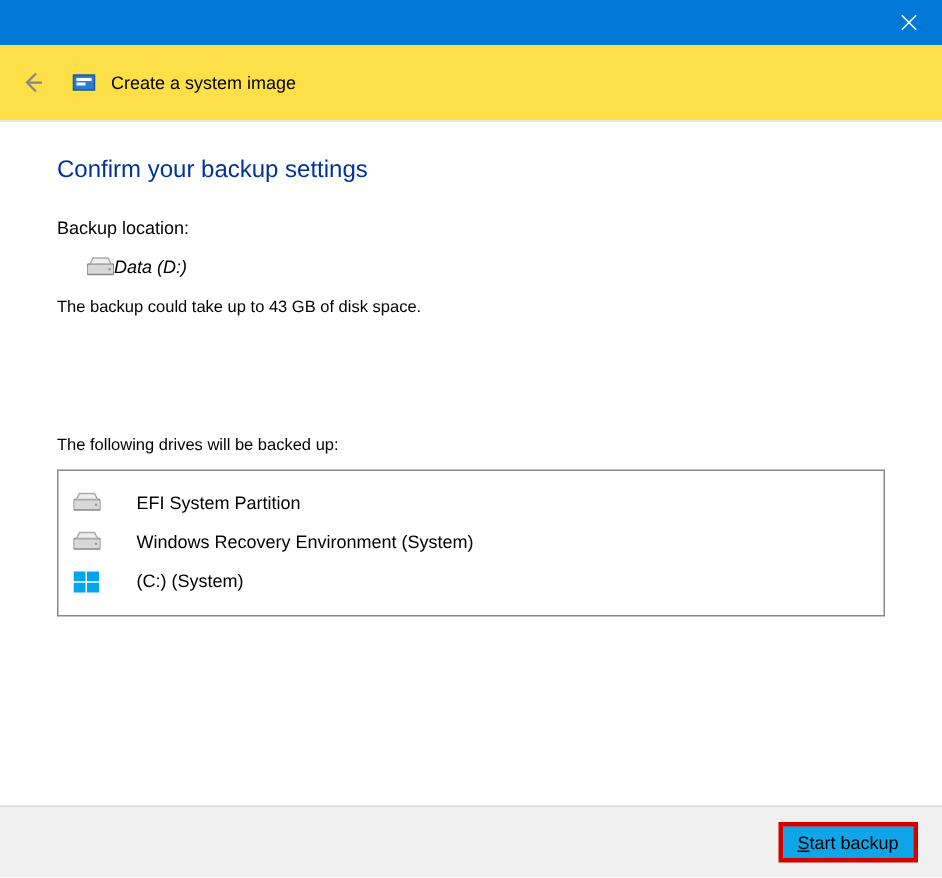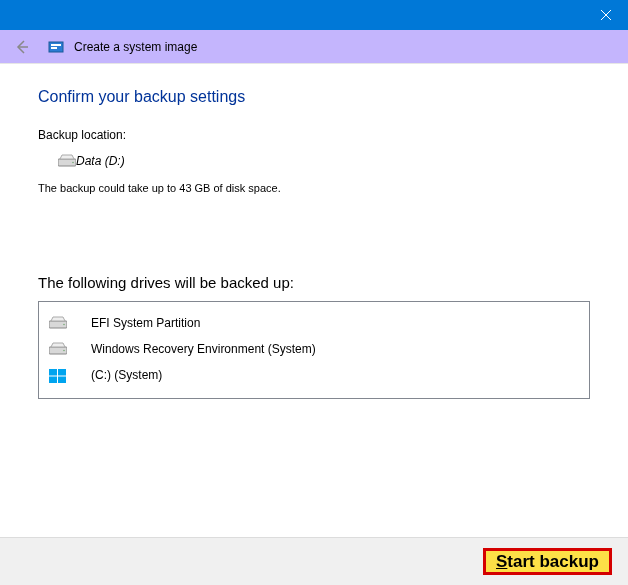--- a/index.html
+++ b/index.html
@@ -25,26 +25,26 @@
       width: 45px;
       height: 30px;
       color: #fff;
       display: flex;
       align-items: center;
       justify-content: center;
       cursor: pointer;
     }
     .close-btn svg { width: 10px; height: 10px; }
     .header-row {
-      height: 34px;
+      height: 51px;
       display: flex;
       align-items: center;
       padding: 0 14px;
       border-bottom: 1px solid #e6e6e6;
-      background: #c4b5fd;
+      background: #fde047;
       gap: 10px;
     }
     .back-arrow {
       color: #888;
       display: flex;
       align-items: center;
       cursor: pointer;
     }
     .back-arrow svg { width: 16px; height: 16px; }
     .header-icon {
@@ -79,21 +79,21 @@
     }
     .drive-icon {
       width: 18px; height: 14px;
       position: relative;
     }
     .info-text {
       font-size: 11px;
       margin-bottom: 80px;
     }
     .list-label {
-      font-size: 15px;
+      font-size: 11px;
       margin-bottom: 10px;
     }
     .drive-list {
       border: 1px solid #828790;
       padding: 8px 10px;
     }
     .list-item {
       display: flex;
       align-items: flex-start;
       gap: 24px;
@@ -114,27 +114,26 @@
       background: #f0f0f0;
       display: flex;
       align-items: center;
       justify-content: flex-end;
       padding: 0 18px;
       gap: 8px;
     }
     .btn {
       min-width: 78px;
       height: 23px;
-      font-size: 17px;
+      font-size: 12px;
       font-family: inherit;
-      background: #fde047;
+      background: #0ea5e9;
       border: 1px solid #adadad;
       cursor: pointer;
       padding: 0 10px;
-      font-weight: bold;
     }
     .btn.primary-hl {
       outline: 3px solid #d40000;
       outline-offset: -1px;
     }
     .mnemonic { text-decoration: underline; }
   </style>
 </head>
 <body>
 

